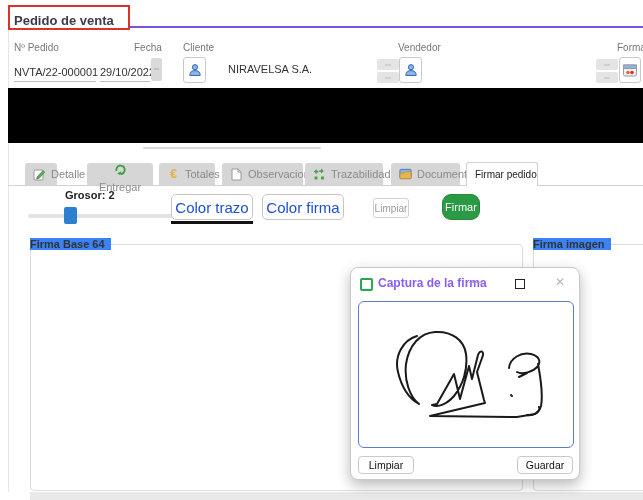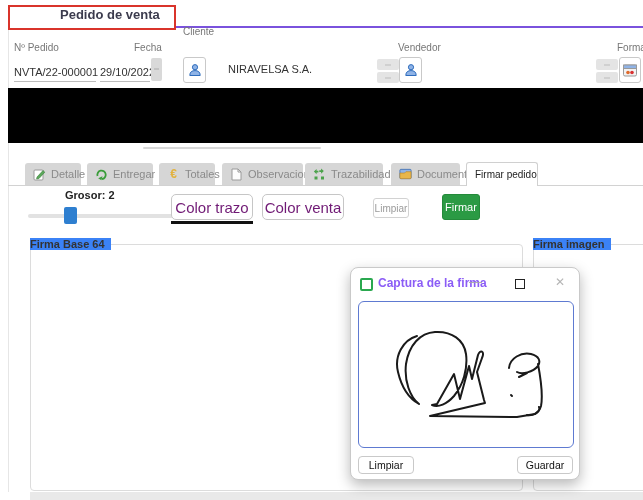--- a/index.html
+++ b/index.html
@@ -10,22 +10,22 @@
     -webkit-font-smoothing:antialiased;
   }
   .abs{position:absolute;}
 
   
   .page-edge{left:8px;top:28px;width:1px;height:464px;background:#e6e6e6;}
 
   
   .title-box{
     left:8px;top:5px;width:118px;height:21px;
-    border:2px solid #d9342b;display:flex;align-items:flex-start;
-    background:#fff;z-index:3;padding-left:46px;
+    border:2px solid #d9342b;display:flex;align-items:flex-end;
+    background:#fff;z-index:3;
   }
   .title-box span{font-size:13px;font-weight:bold;color:#3b3b4d;padding-left:4px;white-space:nowrap;}
   .purple-line{left:126px;top:26px;width:517px;height:2px;background:#7a52dd;}
 
   
   .lbl{font-size:10px;color:#777;white-space:nowrap;}
   .val{font-size:11px;color:#333;white-space:nowrap;}
   .underline-field{border-bottom:1px solid #bdbdbd;height:20px;display:flex;align-items:flex-end;padding-bottom:3px;}
 
   .mini-spin{
@@ -59,30 +59,30 @@
     top:162px;height:24px;z-index:2;font-size:10px;
   }
   .euro-glyph{color:#e2b23e;font-weight:bold;font-size:12px;}
 
   
   .grosor{left:29px;top:189px;font-size:11px;font-weight:600;color:#222;margin-left:36px;}
   .slider-track{left:28px;top:214px;width:145px;height:4px;background:#e2e2e2;border-radius:2px;}
   .slider-handle{left:64px;top:207px;width:13px;height:17px;background:#2e7fd0;border-radius:2px;z-index:2;}
   .big-btn{
     top:194px;height:26px;background:#fff;border:1px solid #c6c6c6;border-radius:5px;
-    font-size:15px;color:#701a75;display:flex;align-items:center;justify-content:center;
+    font-size:15px;color:#1d4ed8;display:flex;align-items:center;justify-content:center;
     box-sizing:border-box;white-space:nowrap;
   }
   .trazo-underline{left:171px;top:221px;width:82px;height:3px;background:#111;}
   .small-clear-btn{
     left:373px;top:198px;width:36px;height:20px;background:#fff;border:1px solid #d2d2d2;border-radius:3px;
     font-size:10px;color:#9b9b9b;display:flex;align-items:center;justify-content:center;box-sizing:border-box;
   }
   .sign-btn{
-    left:442px;top:194px;width:38px;height:26px;background:#2b9a44;border:1px solid #248a3a;border-radius:3px;
+    left:442px;top:194px;width:38px;height:26px;background:#2b9a44;border:1px solid #248a3a;border-radius:9px;
     font-size:11px;color:#fff;display:flex;align-items:center;justify-content:center;box-sizing:border-box;
   }
 
   
   .panel{border:1px solid #dcdcdc;border-radius:4px;background:#fff;box-sizing:border-box;}
   .panel-base64{left:30px;top:244px;width:493px;height:247px;}
   .panel-image{left:533px;top:244px;width:130px;height:247px;}
   .panel-legend{
     top:238px;font-size:11px;font-weight:bold;color:#333;background:#3b82f6;
     padding-right:6px;z-index:1;white-space:nowrap;
@@ -124,21 +124,21 @@
 <div class="abs underline-field" style="left:14px;top:58px;width:82px;">
   <span class="val">NVTA/22-000001</span>
 </div>
 
 <div class="abs lbl" style="left:134px;top:42px;">Fecha</div>
 <div class="abs underline-field" style="left:100px;top:58px;width:50px;">
   <span class="val">29/10/2022</span>
 </div>
 <div class="abs mini-spin" style="left:151px;top:58px;"></div>
 
-<div class="abs lbl" style="left:183px;top:26px;">Cliente</div>
+<div class="abs lbl" style="left:183px;top:42px;">Cliente</div>
 <div class="abs icon-btn" style="left:183px;top:57px;">
   <svg width="14" height="14" viewBox="0 0 14 14">
     <circle cx="7" cy="4.2" r="2.6" fill="#8fb3e6" stroke="#2f6dbd" stroke-width="1"></circle>
     <path d="M1.8 12.5 C1.8 8.9 4 7.6 7 7.6 C10 7.6 12.2 8.9 12.2 12.5 Z" fill="#8fb3e6" stroke="#2f6dbd" stroke-width="1"></path>
   </svg>
 </div>
 <div class="abs val" style="left:211px;top:63px;margin-left:17px;">NIRAVELSA S.A.</div>
 
 <div class="abs spin-pair" style="left:377px;top:59px;">
   <div class="spin-btn"></div>
@@ -165,31 +165,31 @@
     <circle cx="5" cy="8.5" r="1.8" fill="#e06a2b"></circle>
     <circle cx="9" cy="8.5" r="1.8" fill="#d93030"></circle>
   </svg>
 </div>
 
 <div class="abs black-block"></div>
 <div class="abs splitter"></div>
 
 <div class="abs tabline"></div>
 
-<div class="abs tab" style="left:25px;width:56px;">
+<div class="abs tab" style="left:25px;width:32px;">
   <span class="ticon">
     <svg width="13" height="13" viewBox="0 0 13 13">
       <rect x="1" y="2" width="9" height="10" rx="1" fill="#fff" stroke="#9a9a9a"></rect>
       <path d="M4 9 L10 2.5 L11.8 4.2 L6 10.5 L3.6 11 Z" fill="#5aa85a" stroke="#3d7f3d" stroke-width="0.6"></path>
     </svg>
   </span>
   <span>Detalle</span>
 </div>
 
-<div class="abs tab" style="left:87px;width:66px;">
+<div class="abs tab" style="left:87px;width:66px;flex-direction:column;">
   <span class="ticon">
     <svg width="13" height="13" viewBox="0 0 13 13">
       <path d="M2.5 8 A4.2 4.2 0 1 1 7 11" fill="none" stroke="#3a9d3a" stroke-width="1.8"></path>
       <path d="M7.5 8.2 L6.4 12.2 L3.2 10.2 Z" fill="#3a9d3a"></path>
     </svg>
   </span>
   <span>Entregar</span>
 </div>
 
 <div class="abs tab" style="left:159px;width:56px;">
@@ -238,21 +238,21 @@
 <div class="abs grosor">Grosor: 2</div>
 <div class="abs slider-track"></div>
 <div class="abs slider-handle"></div>
 
 <div class="abs big-btn" style="left:171px;width:82px;">
   <span>Color trazo</span>
 </div>
 <div class="abs trazo-underline"></div>
 
 <div class="abs big-btn" style="left:262px;width:82px;">
-  <span>Color venta</span>
+  <span>Color firma</span>
 </div>
 
 <div class="abs small-clear-btn">
   <span>Limpiar</span>
 </div>
 
 <div class="abs sign-btn">
   <span>Firmar</span>
 </div>
 

